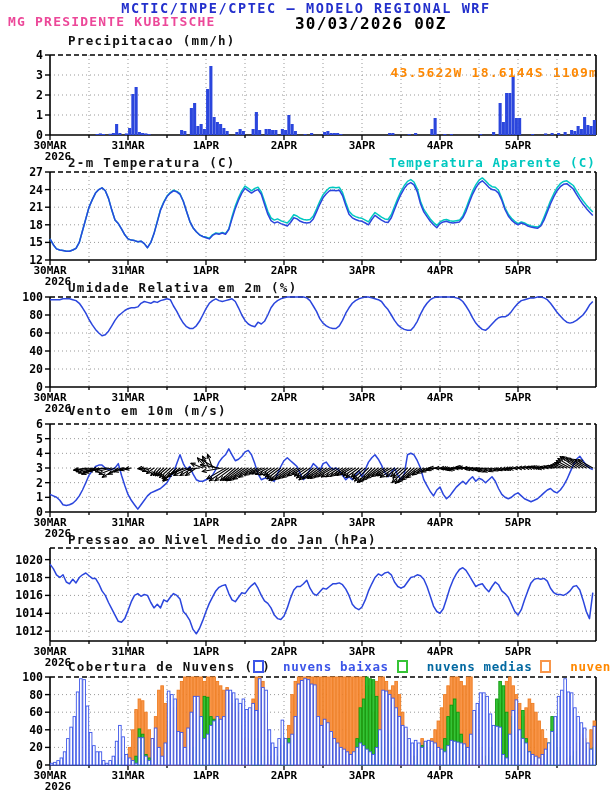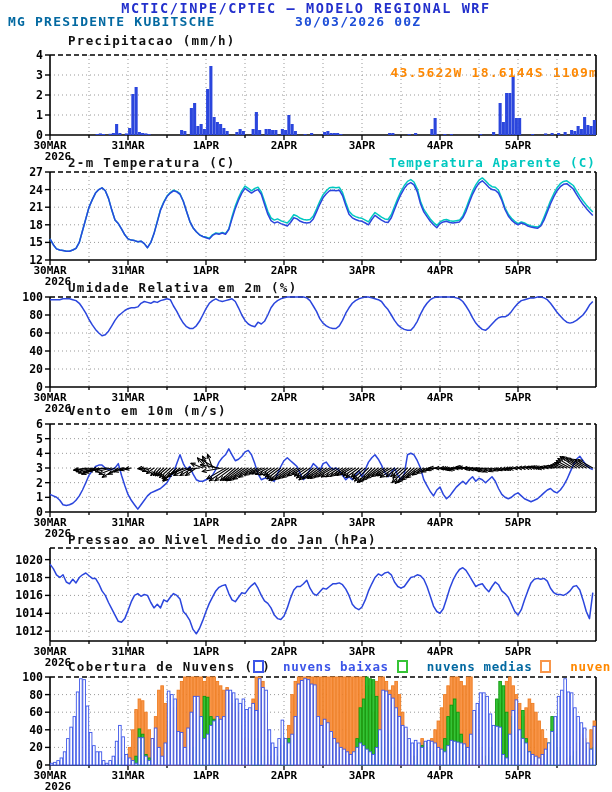--- a/index.html
+++ b/index.html
@@ -1,21 +1,21 @@
 <!DOCTYPE html>
 <html><head>
 <meta charset="utf-8">
 <style>
   html,body{margin:0;padding:0;background:#ffffff;}
   body{width:612px;height:792px;position:relative;overflow:hidden;
        font-family:"DejaVu Sans Mono","Liberation Mono",monospace;font-weight:bold;}
   .t{position:absolute;white-space:nowrap;line-height:1.1;}
   .hdr1{top:1px;left:0;width:612px;text-align:center;font-size:13.5px;letter-spacing:1.6px;color:#2330cc;}
-  .hdr2a{top:15px;left:8px;font-size:13px;letter-spacing:1.2px;color:#0369a1;}
-  .hdr2b{top:15px;left:295px;font-size:13px;letter-spacing:1.2px;color:#1d4ed8;}
+  .hdr2a{top:15px;left:8px;font-size:13px;letter-spacing:1.2px;color:#ec4899;}
+  .hdr2b{top:15px;left:295px;font-size:16px;letter-spacing:1.2px;color:#000000;}
   .hdr3{top:28px;right:14px;font-size:13px;letter-spacing:1.2px;color:#ff8800;margin-top:38px;}
   .ptitle{font-size:12.5px;letter-spacing:1.3px;color:#111;}
   .leg-cyan{top:156px;right:16px;font-size:12.5px;letter-spacing:1.1px;color:#00c8c0;margin-left:21px;}
   .cloudleg{top:660px;left:253px;font-size:12.5px;letter-spacing:0.6px;display:flex;gap:8px;align-items:center;}
   .cl-item{display:flex;align-items:center;gap:19px;}
   .sw{display:inline-block;width:7px;height:9px;border-width:2px;border-style:solid;background:#fff;}
   #plots{position:absolute;left:0;top:0;}
 </style>
 </head>
 <body>

